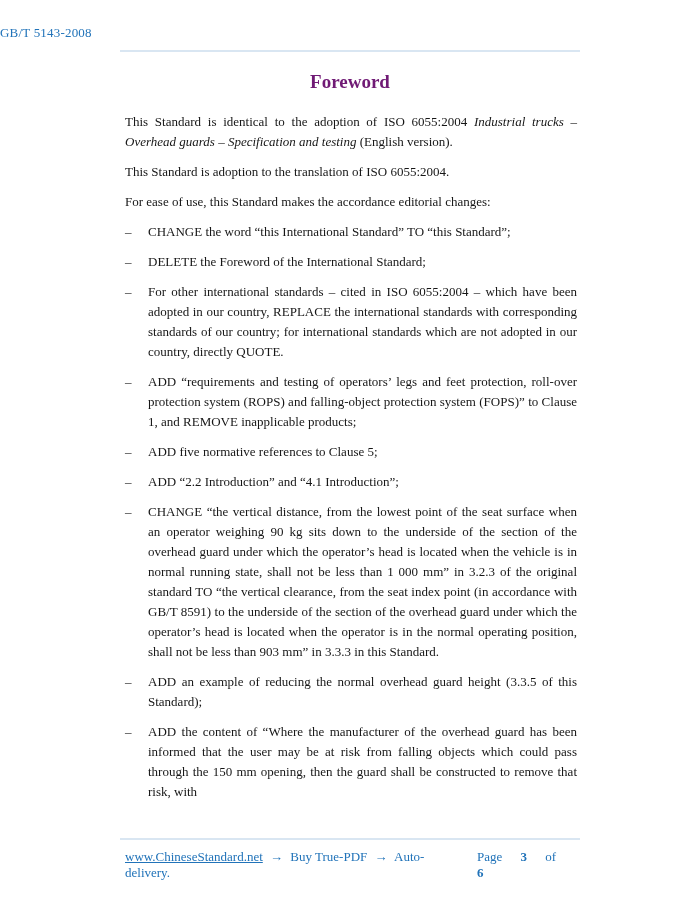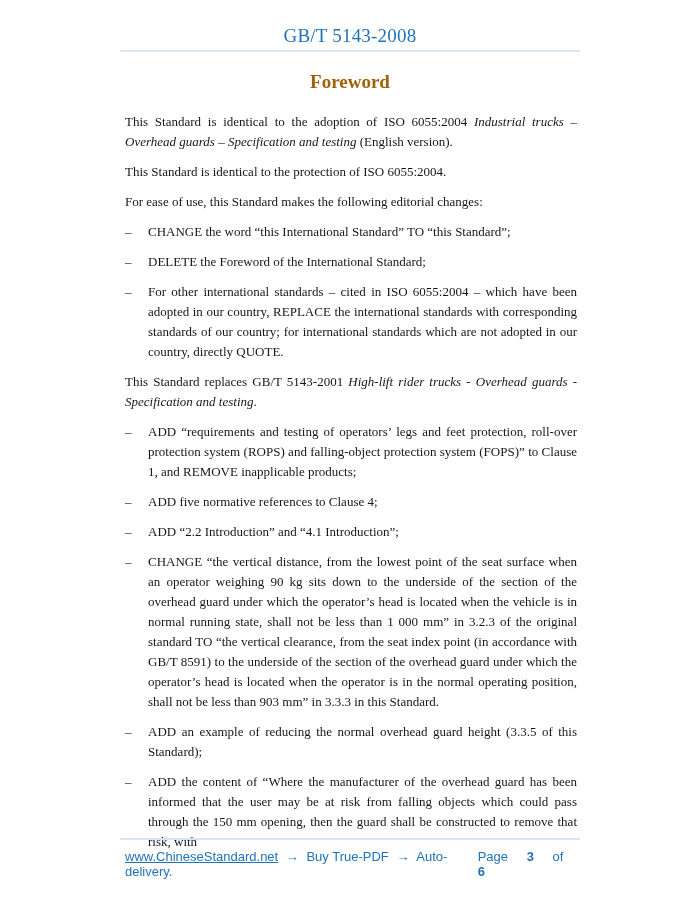--- a/index.html
+++ b/index.html
@@ -7,34 +7,34 @@
   .page {
     position:relative;
     width:700px; height:906px;
     background:#ffffff;
     font-family:"Liberation Serif", serif;
     color:#161616;
     overflow:hidden;
   }
   .doc-header {
     position:absolute; top:25px; left:0; width:100%;
-    text-align:center;
-    font-size:19px;
+    text-align:left;
+    font-size:13px;
     color:var(--accent, #2173b9);
     letter-spacing:0.2px;
   }
   .header-rule {
     position:absolute; top:50px; left:120px; width:460px;
     border:none; border-top:2px solid var(--rule, #d9e6f2);
   }
   .doc-title {
     position:absolute; top:71px; left:0; width:100%;
     text-align:center;
     font-size:19px; font-weight:bold;
-    color:#a16207;
+    color:#701a75;
   }
   .doc-body {
     position:absolute; top:112px; left:125px; width:452px;
     font-size:13px; line-height:20px;
     text-align:justify;
   }
   .para { margin-bottom:10px; text-align:justify; }
   .bullet { display:flex; margin-bottom:10px; }
   .marker { flex:0 0 23px; width:23px; }
   .bullet-text { flex:1; text-align:justify; }
@@ -44,20 +44,21 @@
     font-size:13px;
     color:var(--accent, #2173b9);
   }
   .footer-rule {
     border:none; border-top:2px solid var(--rule, #d9e6f2);
     margin-bottom:9px;
   }
   .footer-row {
     display:flex; justify-content:space-between; align-items:center;
     padding:0 3px 0 5px;
+    font-family:Liberation Serif, serif;
   }
   .footer-left span, .footer-left a { margin-right:4px; }
   .footer-link { color:var(--accent, #2173b9); text-decoration:underline; cursor:pointer; }
   .page-indicator span { margin-left:15px; }
   .bold { font-weight:bold; }
 </style>
 </head>
 <body>
 
 <div class="page">
@@ -65,42 +66,41 @@
   <div class="doc-header">
     <span>GB/T 5143-2008</span>
   </div>
 
   <hr class="header-rule">
 
   <div class="doc-title">Foreword</div>
 
   <div class="doc-body" id="doc-body">
       <p class="para"><span>This Standard is identical to the adoption of ISO 6055:2004 </span><i>Industrial trucks – Overhead guards – Specification and testing</i><span> (English version).</span></p>
-      <p class="para"><span>This Standard is identical to the protection of ISO 6055:2004.</span></p>
-      <p class="para"><span>For ease of use, this Standard makes the following editorial changes:</span></p>
+      <p class="para"><span>This Standard is adoption to the translation of ISO 6055:2004.</span></p>
+      <p class="para"><span>For ease of use, this Standard makes the accordance editorial changes:</span></p>
       <div class="bullet">
         <span class="marker">–</span>
         <div class="bullet-text"><span>CHANGE the word “this International Standard” TO “this Standard”;</span></div>
       </div>
       <div class="bullet">
         <span class="marker">–</span>
         <div class="bullet-text"><span>DELETE the Foreword of the International Standard;</span></div>
       </div>
       <div class="bullet">
         <span class="marker">–</span>
         <div class="bullet-text"><span>For other international standards – cited in ISO 6055:2004 – which have been adopted in our country, REPLACE the international standards with corresponding standards of our country; for international standards which are not adopted in our country, directly QUOTE.</span></div>
       </div>
-      <p class="para"><span>This Standard replaces GB/T 5143-2001 </span><i>High-lift rider trucks - Overhead guards - Specification and testing</i><span>.</span></p>
       <div class="bullet">
         <span class="marker">–</span>
         <div class="bullet-text"><span>ADD “requirements and testing of operators’ legs and feet protection, roll-over protection system (ROPS) and falling-object protection system (FOPS)” to Clause 1, and REMOVE inapplicable products;</span></div>
       </div>
       <div class="bullet">
         <span class="marker">–</span>
-        <div class="bullet-text"><span>ADD five normative references to Clause 4;</span></div>
+        <div class="bullet-text"><span>ADD five normative references to Clause 5;</span></div>
       </div>
       <div class="bullet">
         <span class="marker">–</span>
         <div class="bullet-text"><span>ADD “2.2 Introduction” and “4.1 Introduction”;</span></div>
       </div>
       <div class="bullet">
         <span class="marker">–</span>
         <div class="bullet-text"><span>CHANGE “the vertical distance, from the lowest point of the seat surface when an operator weighing 90 kg sits down to the underside of the section of the overhead guard under which the operator’s head is located when the vehicle is in normal running state, shall not be less than 1 000 mm” in 3.2.3 of the original standard TO “the vertical clearance, from the seat index point (in accordance with GB/T 8591) to the underside of the section of the overhead guard under which the operator’s head is located when the operator is in the normal operating position, shall not be less than 903 mm” in 3.3.3 in this Standard.</span></div>
       </div>
       <div class="bullet">

